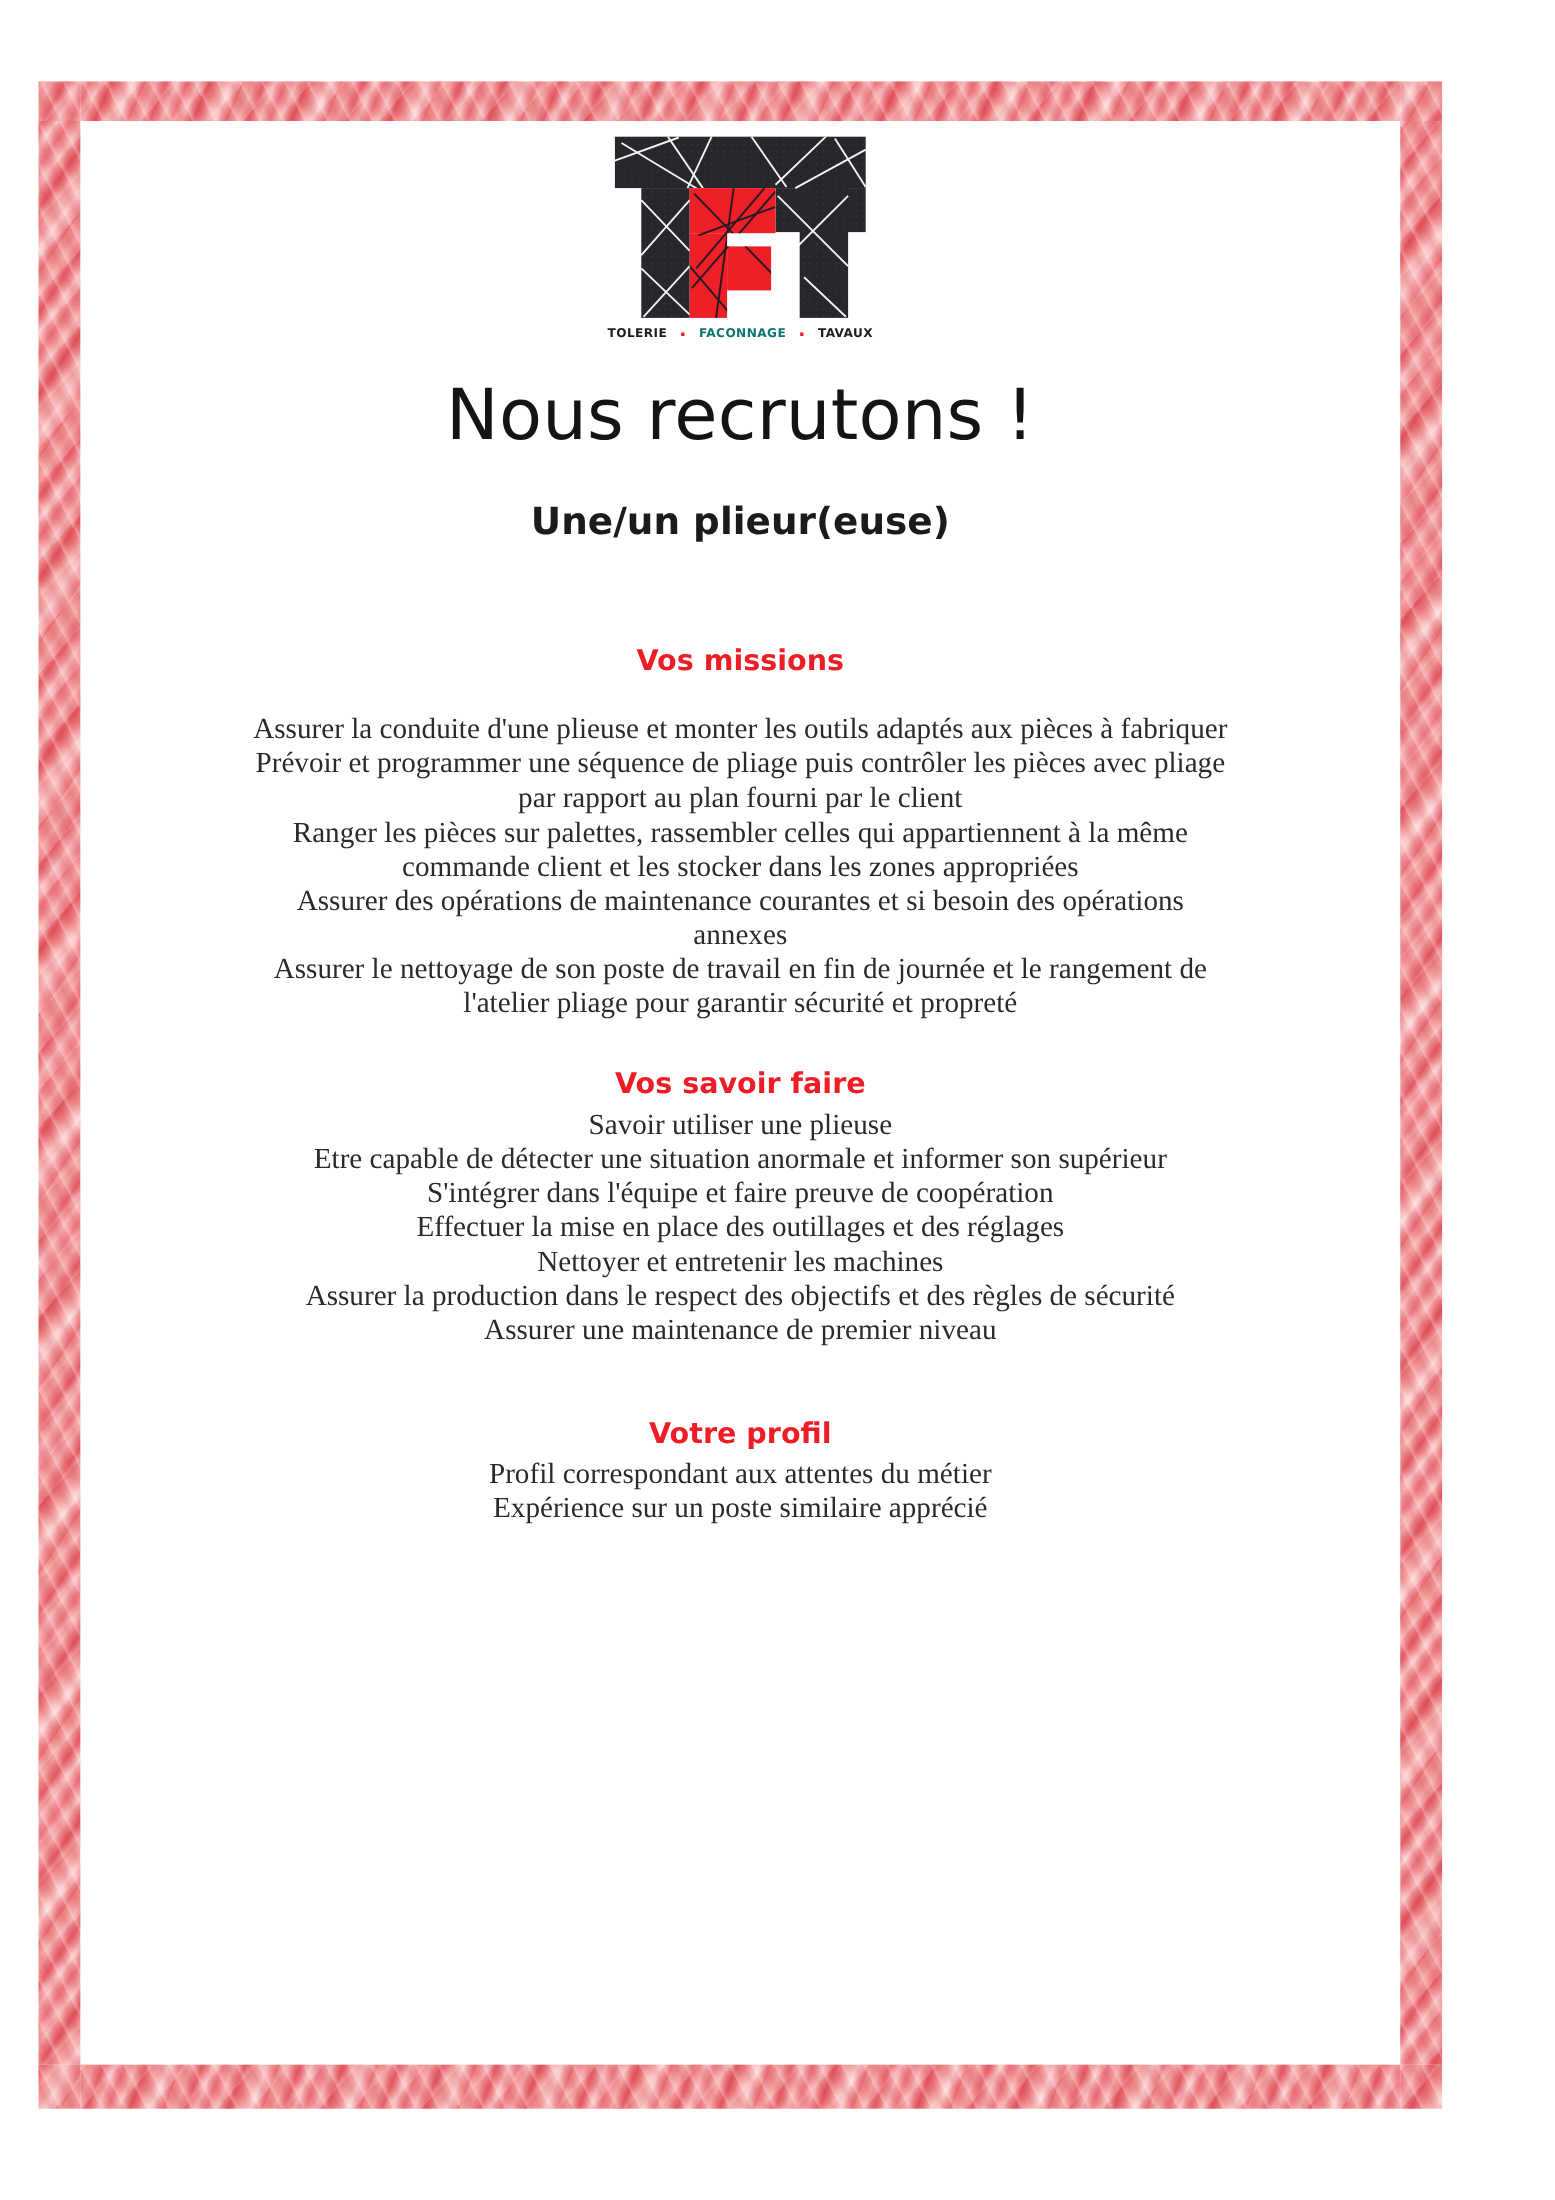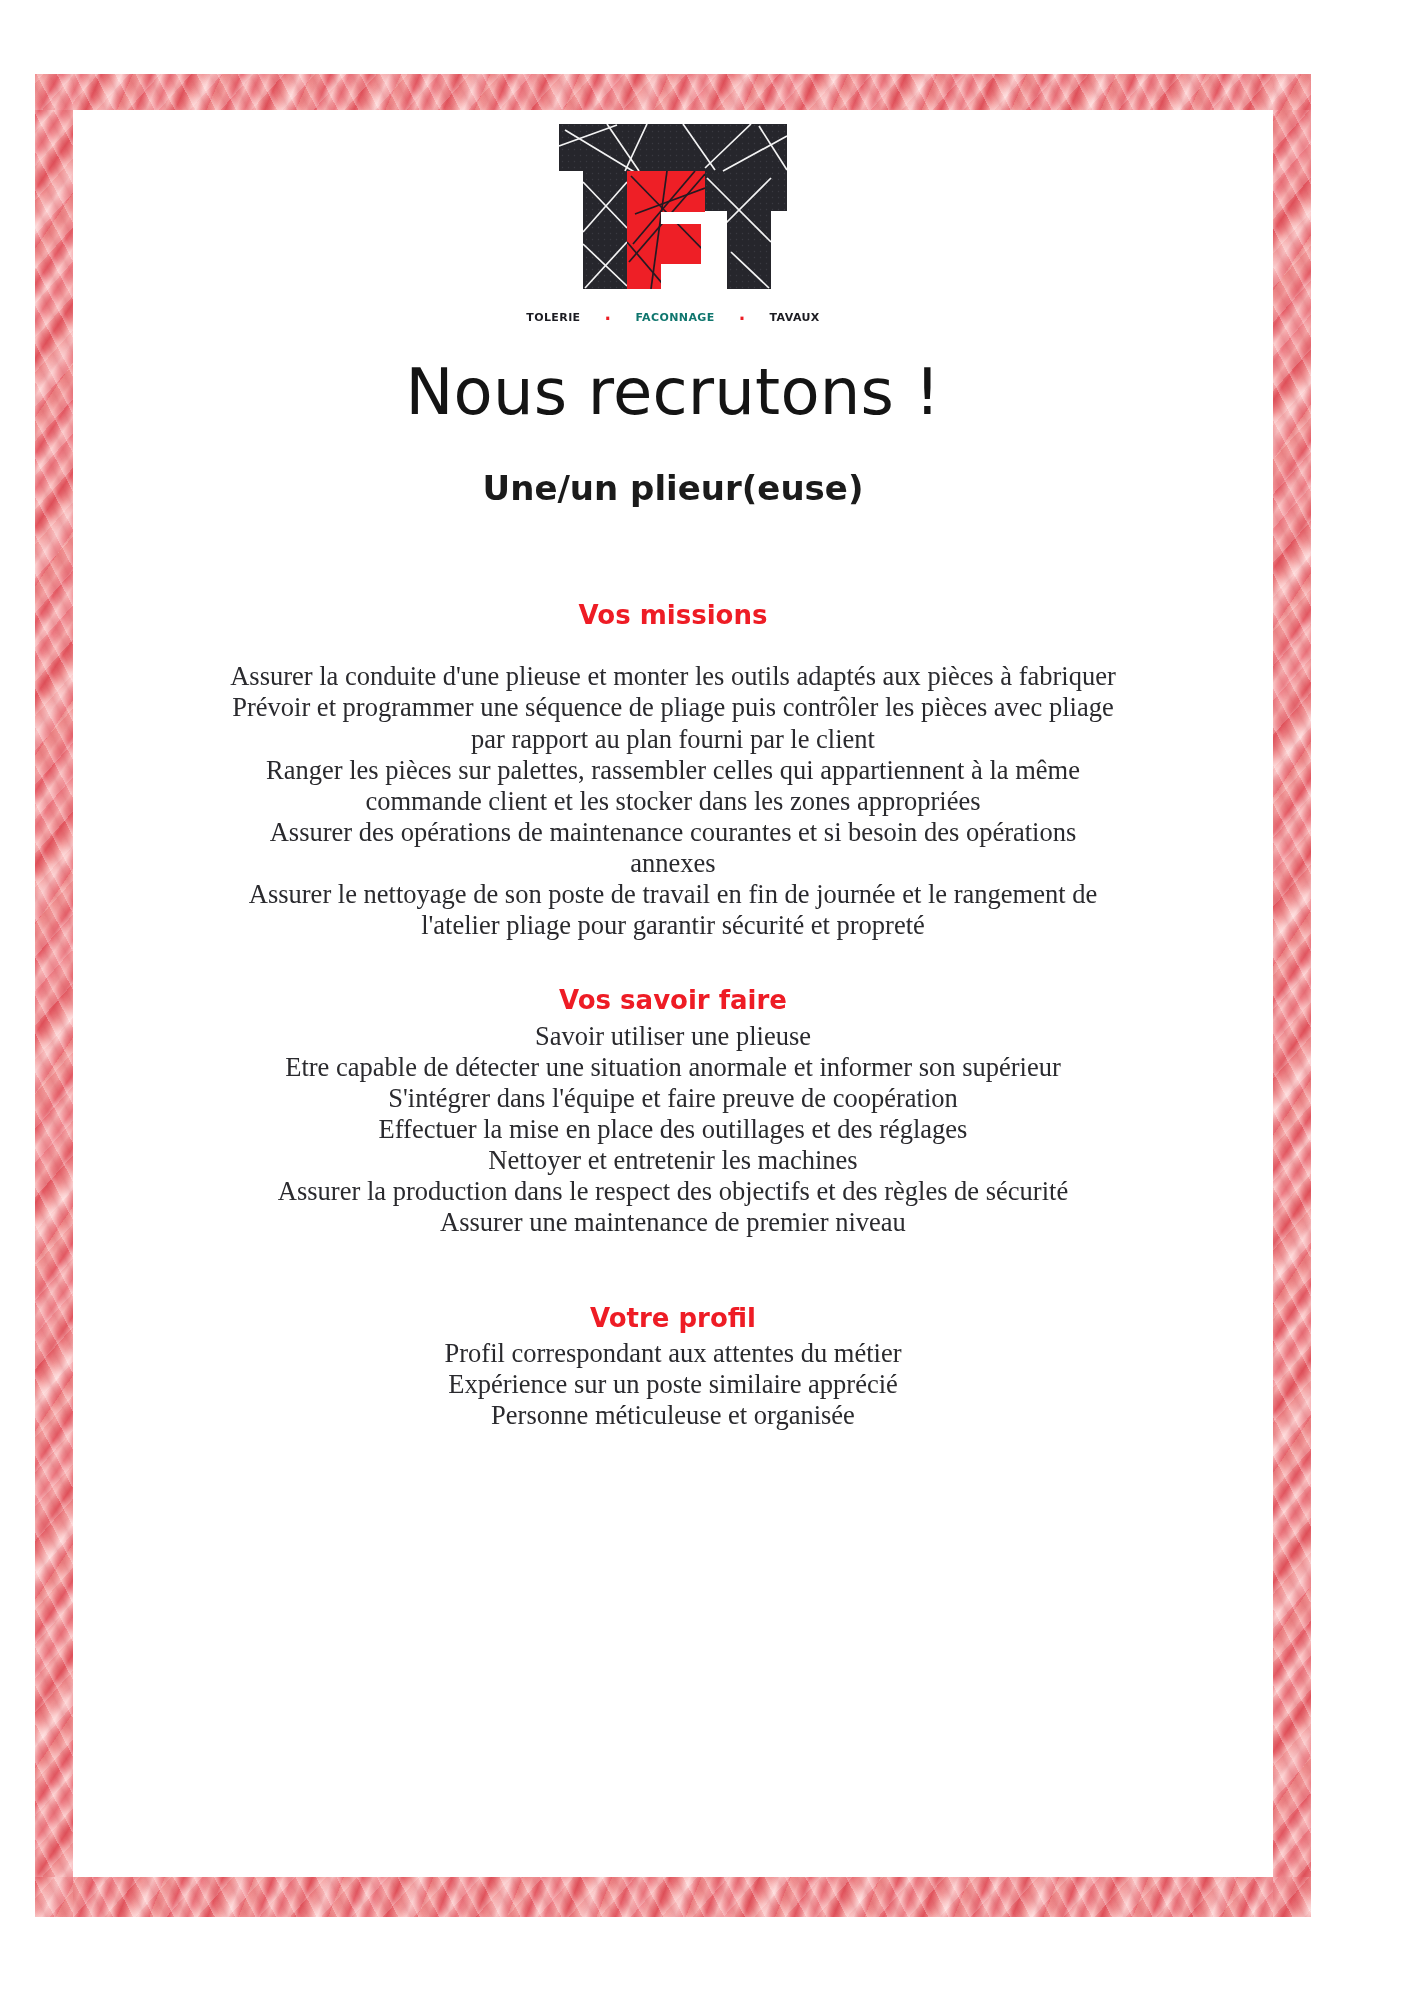--- a/index.html
+++ b/index.html
@@ -90,25 +90,25 @@
     display: flex;
     flex-direction: column;
     align-items: center;
   }
   .logo-mark {
     width: 236px;
     height: 165px;
     display: block;
   }
   .logo-tagline {
-    margin-top: 16px;
+    margin-top: 2px;
     display: flex;
     align-items: baseline;
     justify-content: center;
-    gap: 24px;
+    gap: 11px;
     font-family: "DejaVu Sans", sans-serif;
     font-weight: bold;
     letter-spacing: 0.4px;
   }
   .tag-word {
     color: #1c1c22;
     font-size: 16px;
     font-variant: small-caps;
     text-transform: lowercase;
   }
@@ -263,17 +263,16 @@
       <li class="body-line">Effectuer la mise en place des outillages et des réglages</li>
       <li class="body-line">Nettoyer et entretenir les machines</li>
       <li class="body-line">Assurer la production dans le respect des objectifs et des règles de sécurité</li>
       <li class="body-line">Assurer une maintenance de premier niveau</li>
     </ul>
 
     <div class="section-heading sec-profil">Votre profil</div>
     <ul class="body-list profil-list">
       <li class="body-line">Profil correspondant aux attentes du métier</li>
       <li class="body-line">Expérience sur un poste similaire apprécié</li>
-      <li class="body-line">Personne méticuleuse et organisée</li>
     </ul>
 
   </div>
 </div>
 
 </body></html>

